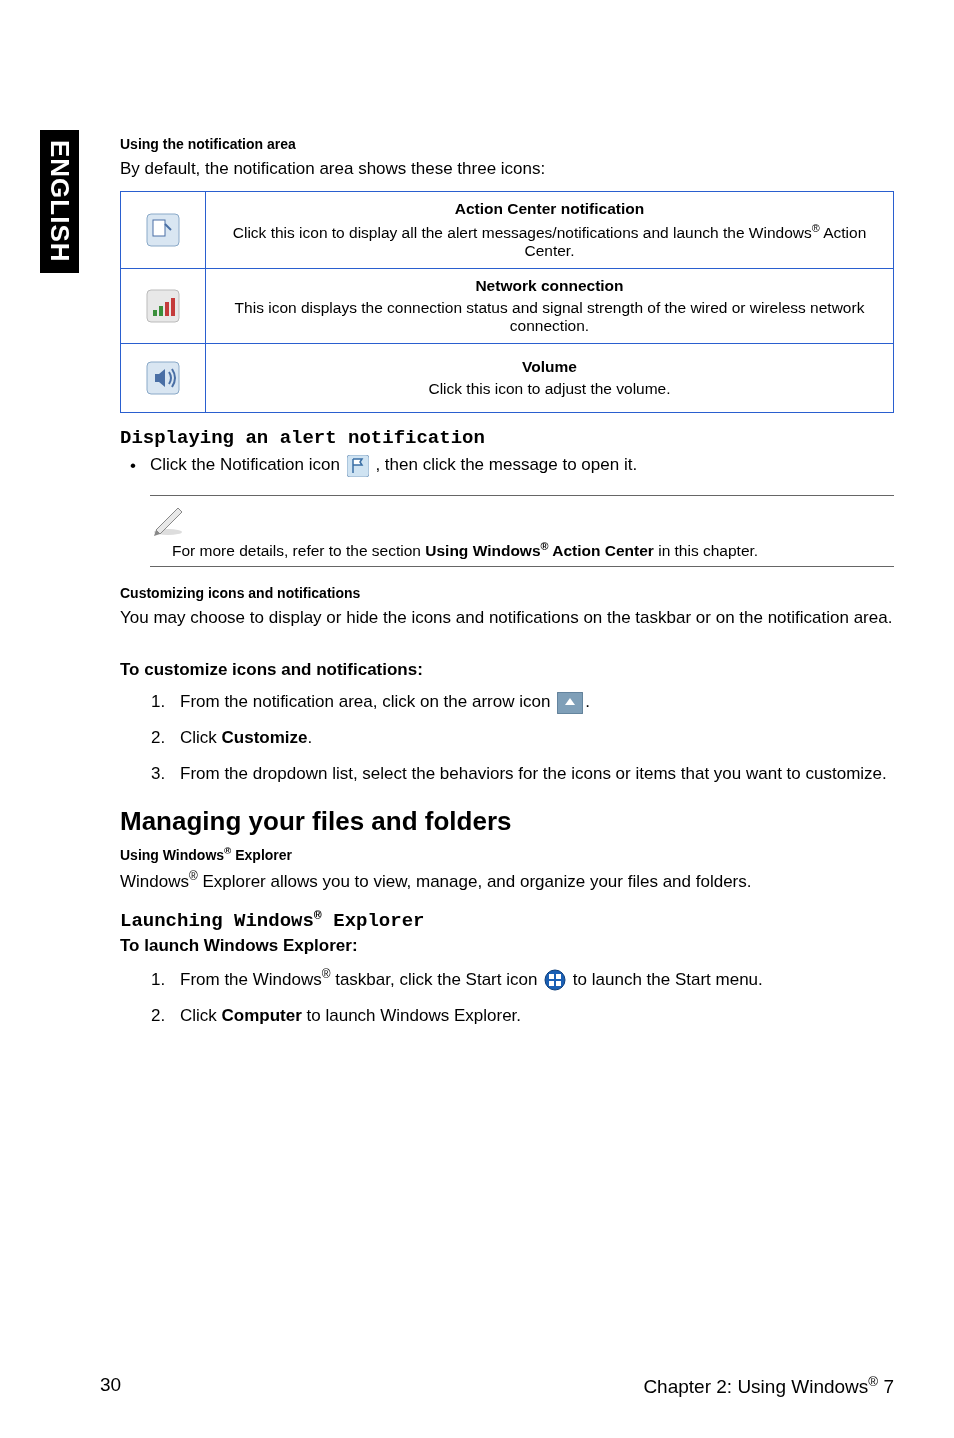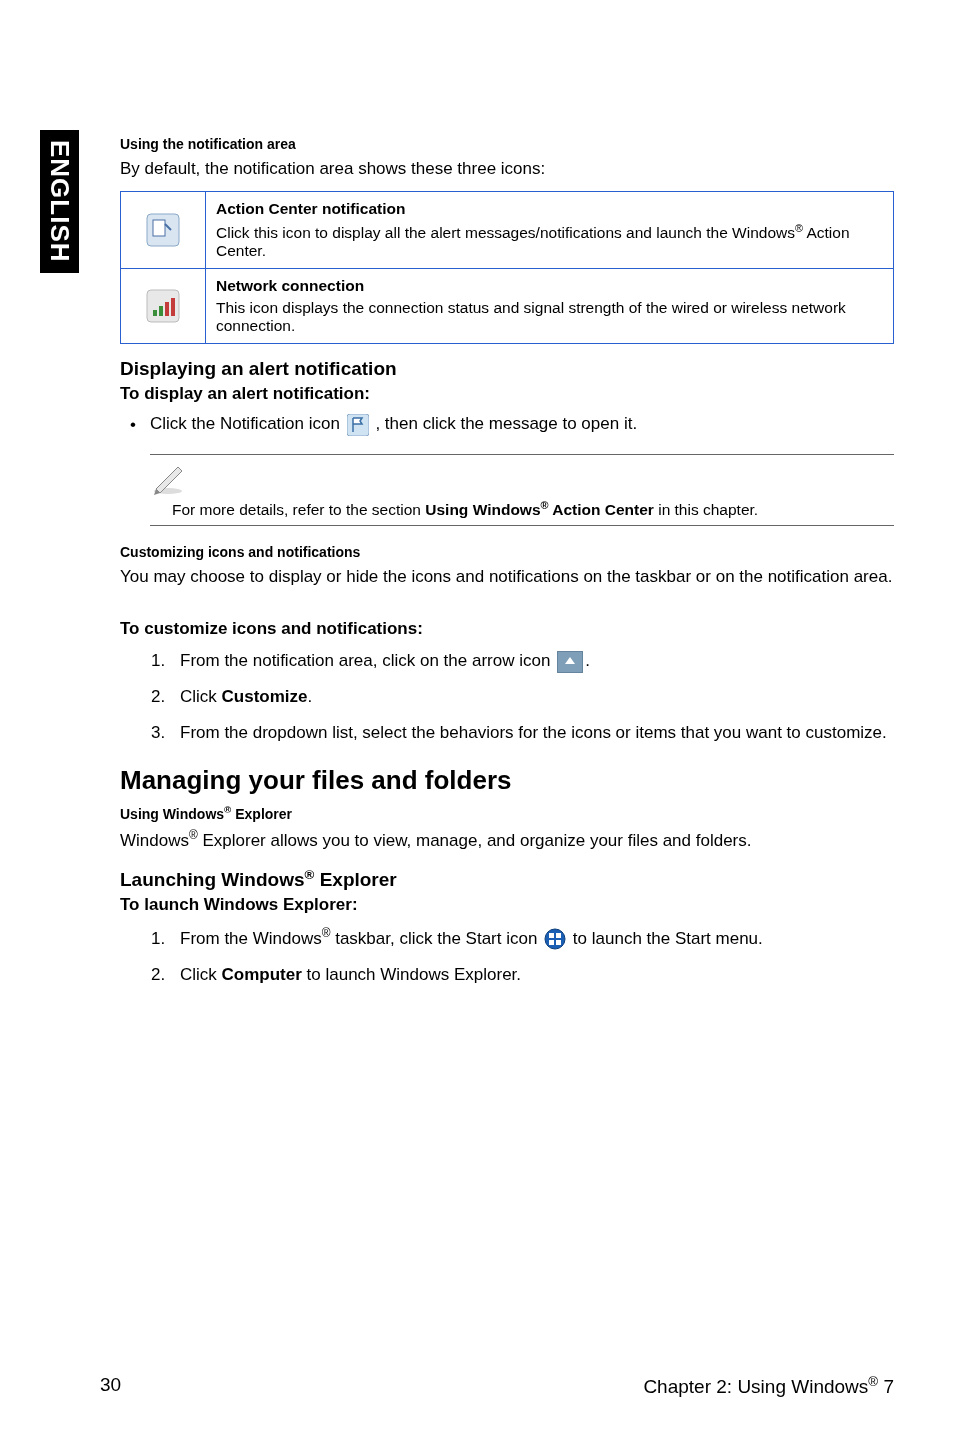--- a/index.html
+++ b/index.html
@@ -14,30 +14,30 @@
     font-weight: bold;
     font-size: 26px;
     letter-spacing: 1px;
     writing-mode: vertical-rl;
     padding: 10px 4px;
     font-family: Arial, Helvetica, sans-serif;
   }
   .content { margin-left: 60px; }
   h1.sec { font-size: 26px; font-weight: bold; margin-top: 20px; margin-bottom: 8px; font-family: Arial, Helvetica, sans-serif; }
   h2.subsec { font-size: 14px; font-weight: bold; margin-top: 6px; margin-bottom: 6px; font-family: Arial, Helvetica, sans-serif;}
-  h3.subsub { font-size: 19px; font-weight: bold; margin-top: 14px; margin-bottom: 4px; font-family: Liberation Sans, sans-serif;}
+  h3.subsub { font-size: 19px; font-weight: bold; margin-top: 14px; margin-bottom: 4px; font-family: Liberation Mono, monospace;}
   p.body { font-size: 17px; line-height: 1.35; margin-bottom: 6px; }
   p.strong-body { font-size: 17px; font-weight: bold; margin-top: 4px; margin-bottom: 10px; }
   .bullet-row { display: flex; align-items: center; font-size: 17px; margin: 6px 0 6px 10px; }
   .bullet-dot { width: 20px; flex: 0 0 20px; }
   ol.steps { list-style: decimal; margin-left: 50px; font-size: 17px; }
   ol.steps li { margin-bottom: 12px; padding-left: 10px; line-height: 1.4; }
   ol.steps li .step-content { display: inline; }
   table.icon-table { border-collapse: collapse; width: 100%; margin-top: 10px; margin-bottom: 10px; }
-  table.icon-table td { border: 1.5px solid #2a5fcf; padding: 8px 10px; vertical-align: middle; font-size: 15.5px; }
+  table.icon-table td { border: 1.5px solid #2a5fcf; padding: 8px 10px; vertical-align: middle; font-size: 15.5px; text-align: center; }
   table.icon-table td.icon-cell { width: 85px; text-align: center; padding: 14px 6px; }
   table.icon-table .row-title { font-weight: bold; margin-bottom: 4px; }
   .inline-icon { display: inline-block; vertical-align: middle; width: 22px; height: 22px; margin: 0 2px; }
   .note-box { border-top: 1px solid #666; border-bottom: 1px solid #666; margin: 18px 0 18px 30px; padding: 6px 0; display: flex; align-items: flex-start; flex-direction: column; }
   .note-text { font-size: 15.5px; margin-left: 22px; }
   .footer { position: absolute; bottom: 40px; left: 100px; right: 60px; display: flex; justify-content: space-between; font-size: 19px; border-top: 0; }
   sup { font-size: 0.7em; }
   
   .tbl-icon-box { width: 40px; height: 40px; margin: 0 auto; }
 </style>
@@ -79,25 +79,40 @@
                   <rect x="22" y="16" width="4" height="14" fill="#c43b3b"></rect>
                   <rect x="28" y="12" width="4" height="18" fill="#c43b3b"></rect>
                 </svg>
           </div>
         </td>
         <td>
           <div class="row-title">Network connection</div>
           <div>This icon displays the connection status and signal strength of the wired or wireless network connection.</div>
         </td>
       </tr>
+      <tr>
+        <td class="icon-cell">
+          <div class="tbl-icon-box">
+            <svg viewBox="0 0 40 40">
+                  <rect x="4" y="4" width="32" height="32" rx="4" fill="#d9e6f2" stroke="#8aa9c8"></rect>
+                  <path d="M12 16 h4 l6 -5 v18 l-6 -5 h-4 z" fill="#4a6fa5"></path>
+                  <path d="M26 14 q4 6 0 12" stroke="#4a6fa5" stroke-width="2" fill="none"></path>
+                  <path d="M29 11 q6 9 0 18" stroke="#4a6fa5" stroke-width="2" fill="none"></path>
+                </svg>
+          </div>
+        </td>
+        <td>
+          <div class="row-title">Volume</div>
+          <div>Click this icon to adjust the volume.</div>
+        </td>
+      </tr>
     </tbody>
       </table>
 
     <h3 class="subsub">Displaying an alert notification</h3>
-    <p class="strong-body">To display an alert notification:</p>
 
     <div class="bullet-row">
       <span class="bullet-dot">•</span>
       <span>
         <span>Click the Notification icon </span>
         <span class="inline-icon">
           <svg viewBox="0 0 22 22">
               <rect width="22" height="22" rx="3" fill="#cfe3f2" stroke="#8aa9c8"></rect>
               <path d="M6 4 v14 M6 4 h9 l-2 3 2 3 h-9" fill="#fff" stroke="#3a6fa5" stroke-width="1.5"></path>
             </svg>

